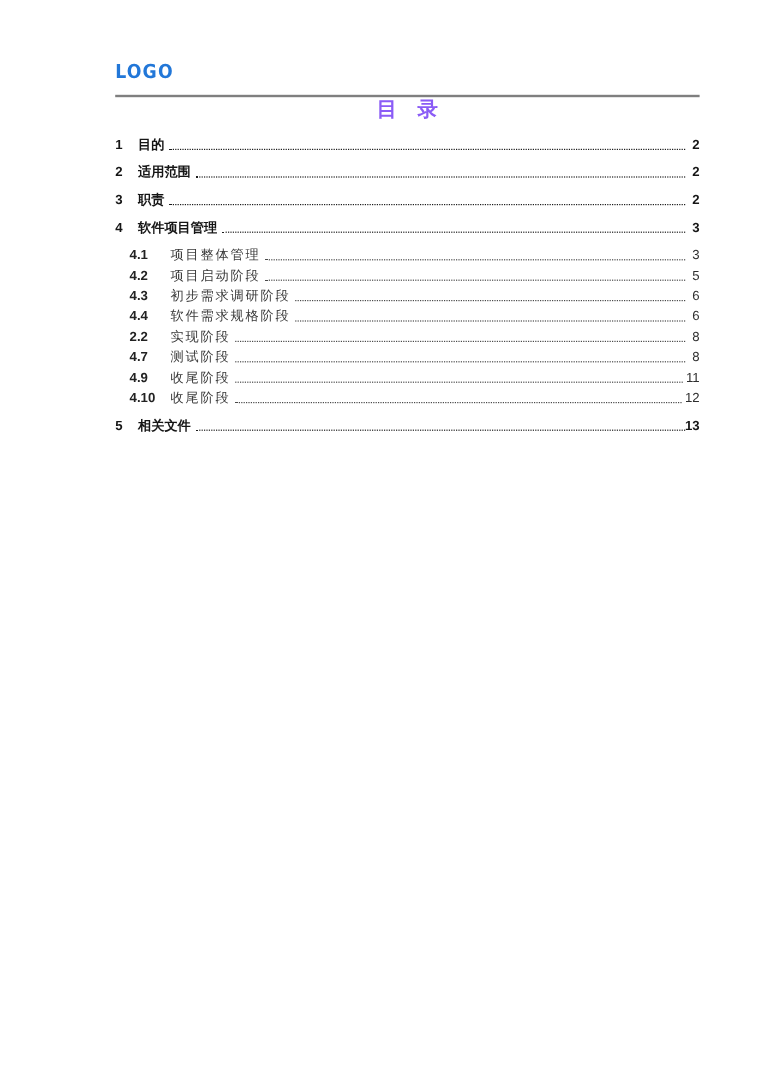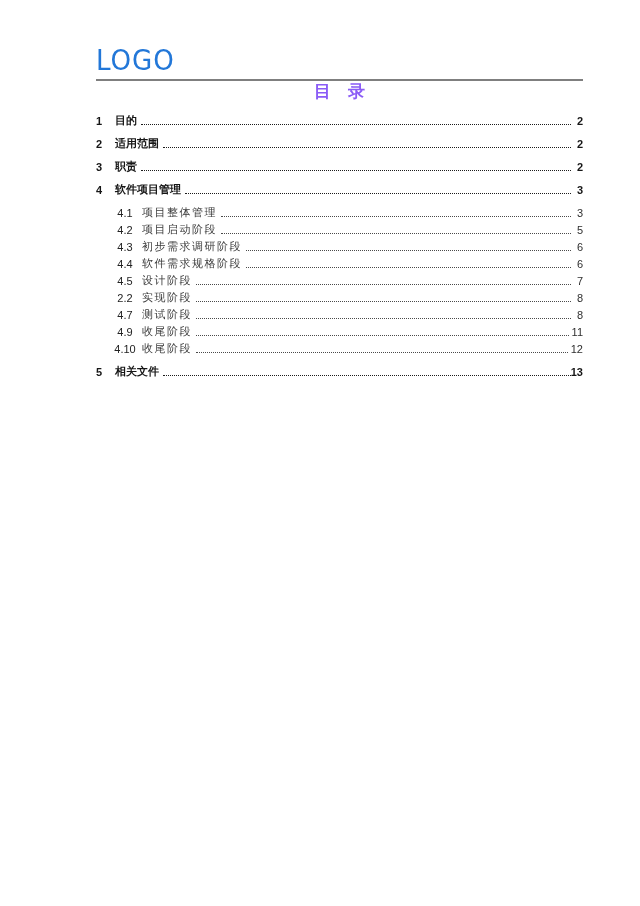--- a/index.html
+++ b/index.html
@@ -15,22 +15,22 @@
     overflow: hidden;
   }
   .page {
     width: 640px; height: 906px;
     padding: 48px 57px 0 96px;
     background: #fff;
   }
   .logo {
     color: var(--logo-color);
     font-family: "DejaVu Sans", "Liberation Sans", sans-serif;
-    font-weight: 400;
-    font-size: 29px;
+    font-weight: 700;
+    font-size: 16px;
     line-height: 24px;
     letter-spacing: 1px;
     font-stretch: condensed;
   }
   .rule {
     margin-top: 7px;
     border-top: 2px solid var(--rule-color);
     height: 0;
   }
   .doc-title {
@@ -69,23 +69,22 @@
   .lvl1 .pg { font-weight: bold; }
 
   .lvl2 {
     height: 17px;
     font-size: 11px;
     color: #333;
     padding-left: 12px;
   }
   .lvl2 .num {
     width: 34px;
-    font-weight: 400;
+    font-weight: 700;
     color: #222;
-    text-align: center;
   }
   .lvl2 .lbl {
     font-family: Liberation Mono, monospace;
     letter-spacing: 1.5px;
     color: #3a3a3a;
   }
   .lvl2 .leader { border-bottom: 1.5px dotted #4a4a4a; }
   .lvl2 .pg { padding-left: 3px; color: #2e2e2e; }
 
   .lvl1 + .lvl2 { margin-top: 3px; }
@@ -145,26 +144,20 @@
         <span class="leader"></span>
         <span class="pg">6</span>
       </div>
       <div class="row lvl2">
         <span class="num">4.4</span>
         <span class="lbl">软件需求规格阶段</span>
         <span class="leader"></span>
         <span class="pg">6</span>
       </div>
       <div class="row lvl2">
-        <span class="num">4.5</span>
-        <span class="lbl">设计阶段</span>
-        <span class="leader"></span>
-        <span class="pg">7</span>
-      </div>
-      <div class="row lvl2">
         <span class="num">2.2</span>
         <span class="lbl">实现阶段</span>
         <span class="leader"></span>
         <span class="pg">8</span>
       </div>
       <div class="row lvl2">
         <span class="num">4.7</span>
         <span class="lbl">测试阶段</span>
         <span class="leader"></span>
         <span class="pg">8</span>

